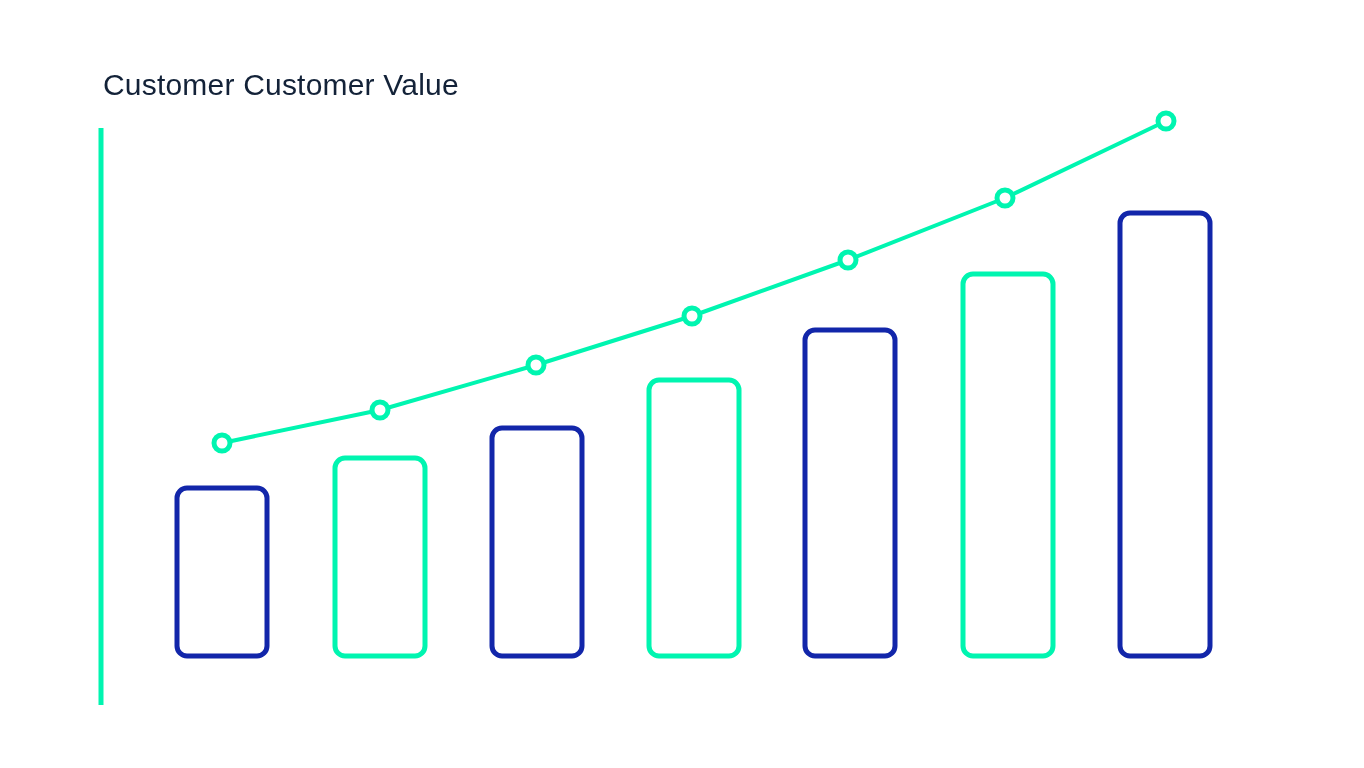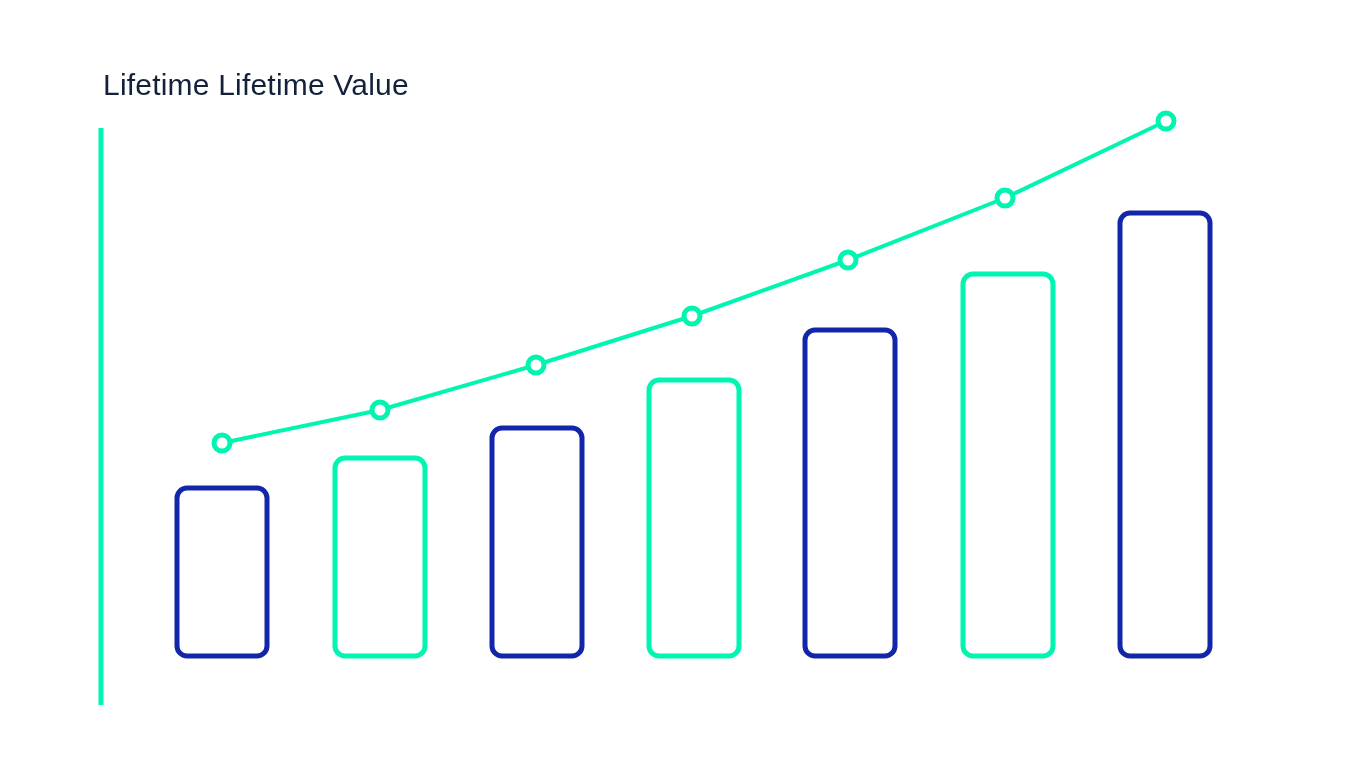--- a/index.html
+++ b/index.html
@@ -37,21 +37,21 @@
     width: 1364px;
     height: 768px;
     display: block;
   }
 </style>
 </head>
 <body>
 
 <div id="chart-root">
 
-  <div id="chart-title">Lifetime Lifetime Value</div>
+  <div id="chart-title">Customer Customer Value</div>
 
   <svg id="plot-svg" viewBox="0 0 1364 768" xmlns="http://www.w3.org/2000/svg">
 
     <line id="y-axis-line" x1="101" y1="128" x2="101" y2="705" stroke="#00F5B0" stroke-width="5" stroke-linecap="butt"></line>
 
     <g id="bars-group">
       <rect x="177" y="488" width="90" height="168" rx="10" ry="10" fill="none" stroke="#1226AA" stroke-width="5"></rect>
       <rect x="335" y="458" width="90" height="198" rx="10" ry="10" fill="none" stroke="#00F5B0" stroke-width="5"></rect>
       <rect x="492" y="428" width="90" height="228" rx="10" ry="10" fill="none" stroke="#1226AA" stroke-width="5"></rect>
       <rect x="649" y="380" width="90" height="276" rx="10" ry="10" fill="none" stroke="#00F5B0" stroke-width="5"></rect>

